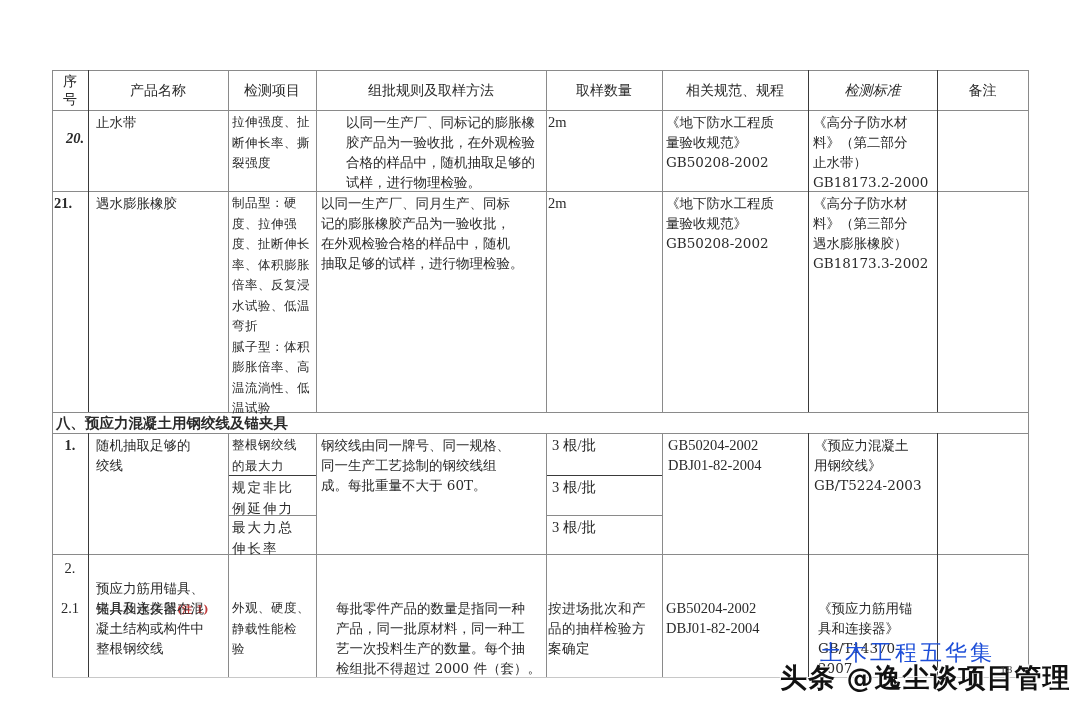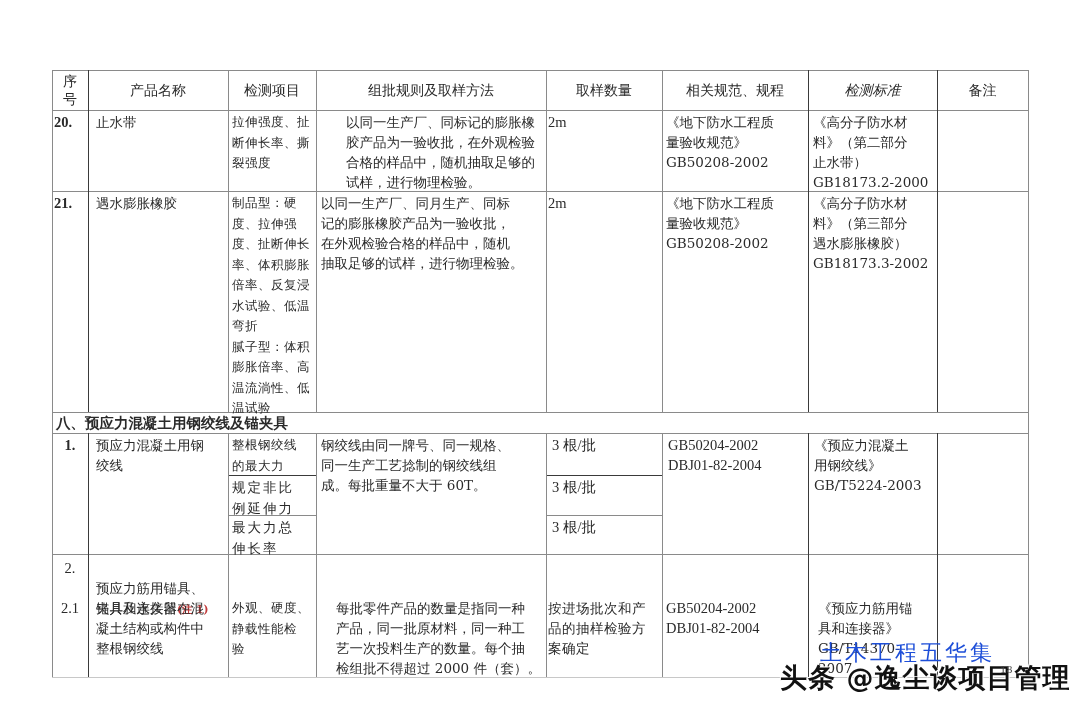--- a/index.html
+++ b/index.html
@@ -62,21 +62,21 @@
   <div class="cell hcell" style="left:88px; top:70px; width:140px; height:40px;">产品名称</div>
   <div class="cell hcell" style="left:228px; top:70px; width:88px; height:40px;">检测项目</div>
   <div class="cell hcell" style="left:316px; top:70px; width:230px; height:40px;">组批规则及取样方法</div>
   <div class="cell hcell" style="left:546px; top:70px; width:116px; height:40px;text-align:right;">取样数量</div>
   <div class="cell hcell" style="left:662px; top:70px; width:146px; height:40px;">相关规范、规程</div>
   <div class="cell hcell" style="left:808px; top:70px; width:129px; height:40px;font-style:italic;">检测标准</div>
   <div class="cell hcell" style="left:937px; top:70px; width:91px; height:40px;">备注</div>
 </div>
 
 <div>
-  <div class="cell latin" style="left:52px; top:110px; width:36px; font-weight:bold; padding-left:2px;">20.</div>
+  <div class="cell latin" style="left:52px; top:126px; width:36px; font-weight:bold; padding-left:14px;font-style:italic;">20.</div>
   <div class="cell" style="left:88px; top:110px; width:140px; padding-left:8px;">止水带</div>
   <div class="cell narrow" style="left:228px; top:110px; width:88px;">拉伸强度、扯
 断伸长率、撕
 裂强度</div>
   <div class="cell" style="left:316px; top:110px; width:230px; padding-left:5px;margin-left:25px;">以同一生产厂、同标记的膨胀橡
 胶产品为一验收批，在外观检验
 合格的样品中，随机抽取足够的
 试样，进行物理检验。</div>
   <div class="cell latin" style="left:546px; top:110px; width:116px; padding-left:2px;">2m</div>
   <div class="cell" style="left:662px; top:110px; width:146px; padding-left:4px;">《地下防水工程质
@@ -115,21 +115,21 @@
 料》（第三部分
 遇水膨胀橡胶）
 GB18173.3-2002</div>
   <div class="cell" style="left:937px; top:191px; width:91px;"></div>
 </div>
 
 <div class="cell section-title" style="left:52px; top:412px; width:976px; height:21px; padding:0 4px; line-height:21px;">八、预应力混凝土用钢绞线及锚夹具</div>
 
 <div>
   <div class="cell latin" style="left:52px; top:433px; width:36px; text-align:center; font-weight:bold;">1.</div>
-  <div class="cell" style="left:88px; top:433px; width:140px; padding-left:8px;">预应力混凝土用钢
+  <div class="cell" style="left:88px; top:433px; width:140px; padding-left:8px;">随机抽取足够的
 绞线</div>
 
   <div class="cell narrow" style="left:228px; top:433px; width:88px;">整根钢绞线
 的最大力</div>
   <div class="cell narrow" style="left:228px; top:475px; width:88px; font-size:13.5px; letter-spacing:2px;">规定非比
 例延伸力</div>
   <div class="cell narrow" style="left:228px; top:515px; width:88px; font-size:13.5px; letter-spacing:2px;">最大力总
 伸长率</div>
 
   <div class="cell" style="left:316px; top:433px; width:230px; padding-left:5px;">钢绞线由同一牌号、同一规格、

